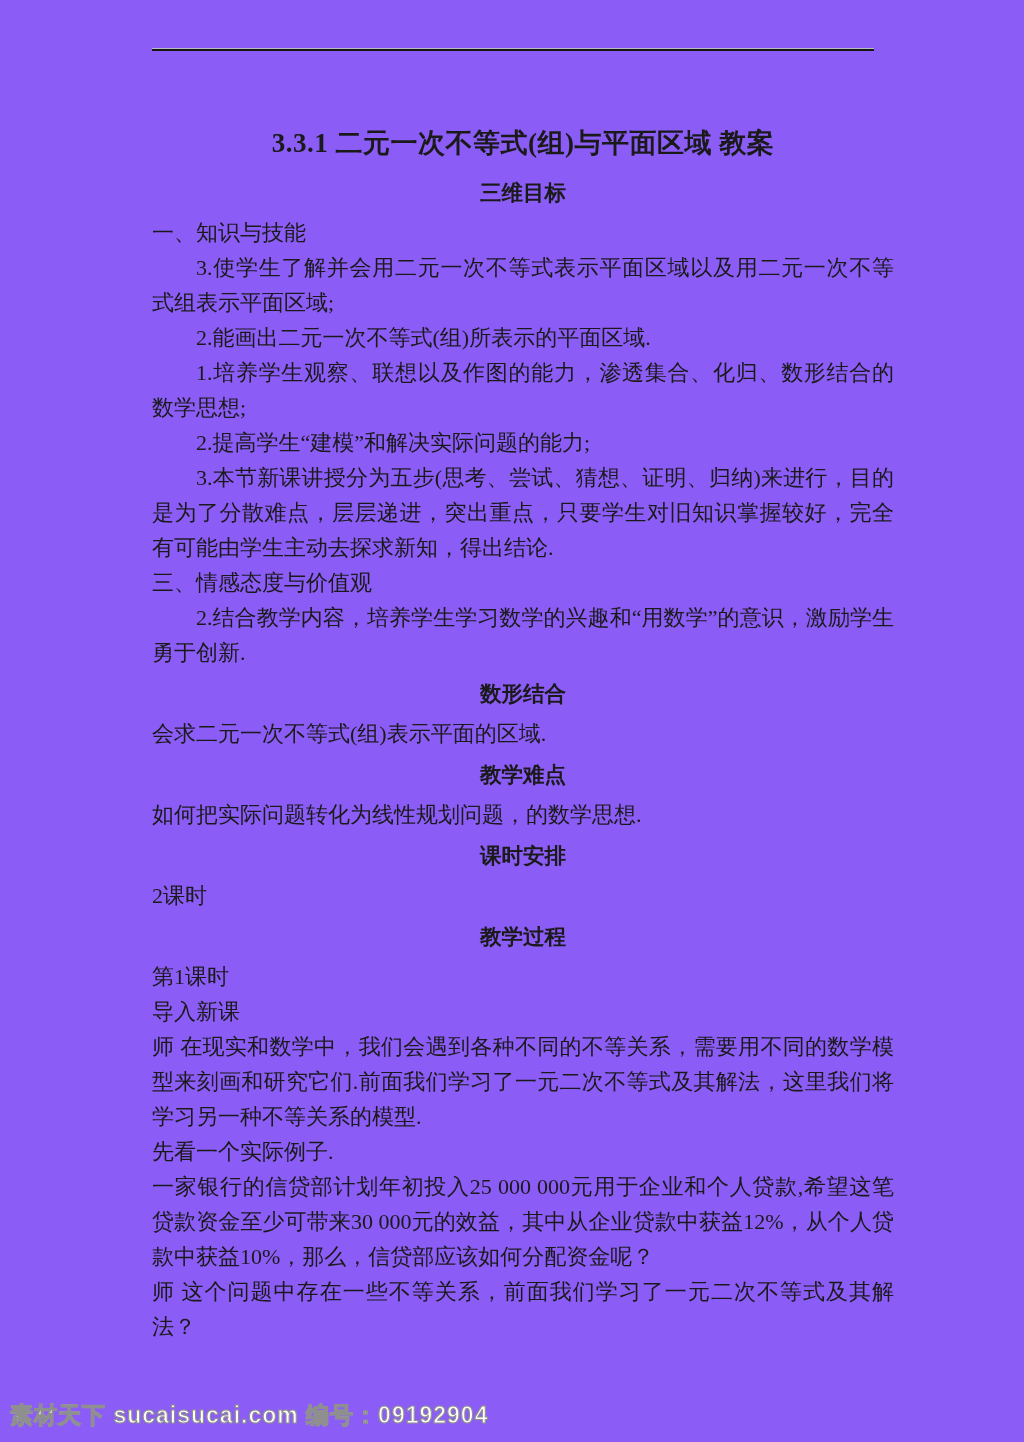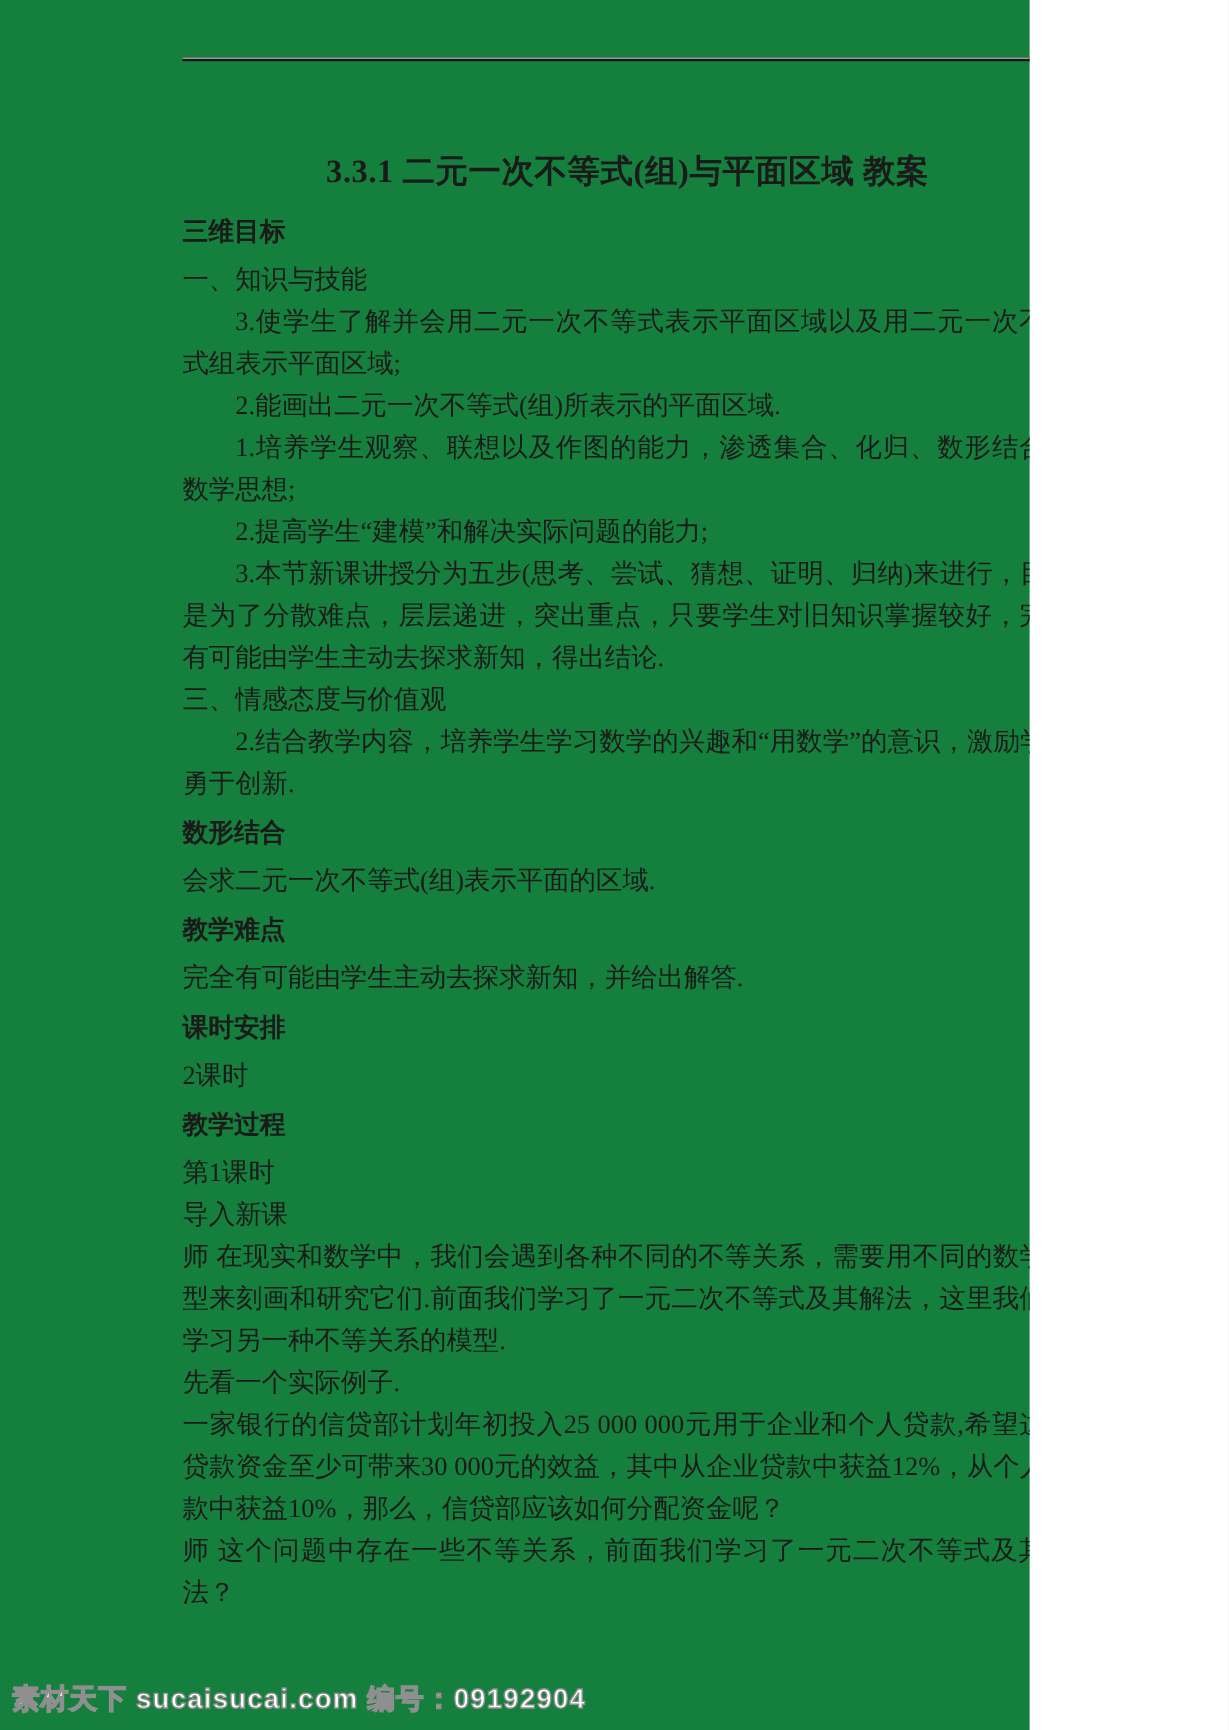--- a/index.html
+++ b/index.html
@@ -3,23 +3,23 @@
 <meta charset="utf-8">
 <title>3.3.1 二元一次不等式(组)与平面区域 教案</title>
 <style>
   html, body {
     margin: 0;
     padding: 0;
     background: #ffffff;
   }
   .sheet {
     position: relative;
-    width: 858px;
+    width: 1024px;
     height: 1442px;
-    background: #15803d;
+    background: #8b5cf6;
     overflow: hidden;
     font-family: "Liberation Serif", "DejaVu Serif", serif;
     color: #1a1a1a;
   }
   .content {
     position: absolute;
     left: 152px;
     top: 0;
     width: 742px;
   }
@@ -36,20 +36,21 @@
     text-align: center;
     line-height: 36px;
     margin: 74px 0 16px 0;
     letter-spacing: 0.5px;
   }
   .sec-h {
     font-size: 21.5px;
     font-weight: 700;
     line-height: 32px;
     margin: 8px 0 6px 0;
+    text-align: center;
   }
   .para {
     font-size: 22px;
     line-height: 35px;
     margin: 0;
     text-align: justify;
     text-justify: inter-ideograph;
   }
   .indent {
     text-indent: 2em;
@@ -84,21 +85,21 @@
     <p class="para indent">1.培养学生观察、联想以及作图的能力，渗透集合、化归、数形结合的数学思想;</p>
     <p class="para indent">2.提高学生“建模”和解决实际问题的能力;</p>
     <p class="para indent">3.本节新课讲授分为五步(思考、尝试、猜想、证明、归纳)来进行，目的是为了分散难点，层层递进，突出重点，只要学生对旧知识掌握较好，完全有可能由学生主动去探求新知，得出结论.</p>
     <p class="para">三、情感态度与价值观</p>
     <p class="para indent">2.结合教学内容，培养学生学习数学的兴趣和“用数学”的意识，激励学生勇于创新.</p>
 
     <h2 class="sec-h">数形结合</h2>
     <p class="para">会求二元一次不等式(组)表示平面的区域.</p>
 
     <h2 class="sec-h">教学难点</h2>
-    <p class="para">完全有可能由学生主动去探求新知，并给出解答.</p>
+    <p class="para">如何把实际问题转化为线性规划问题，的数学思想.</p>
 
     <h2 class="sec-h">课时安排</h2>
     <p class="para">2课时</p>
 
     <h2 class="sec-h">教学过程</h2>
     <p class="para">第1课时</p>
     <p class="para">导入新课</p>
     <p class="para">师 在现实和数学中，我们会遇到各种不同的不等关系，需要用不同的数学模型来刻画和研究它们.前面我们学习了一元二次不等式及其解法，这里我们将学习另一种不等关系的模型.</p>
     <p class="para">先看一个实际例子.</p>
     <p class="para">一家银行的信贷部计划年初投入25 000 000元用于企业和个人贷款,希望这笔贷款资金至少可带来30 000元的效益，其中从企业贷款中获益12%，从个人贷款中获益10%，那么，信贷部应该如何分配资金呢？</p>

